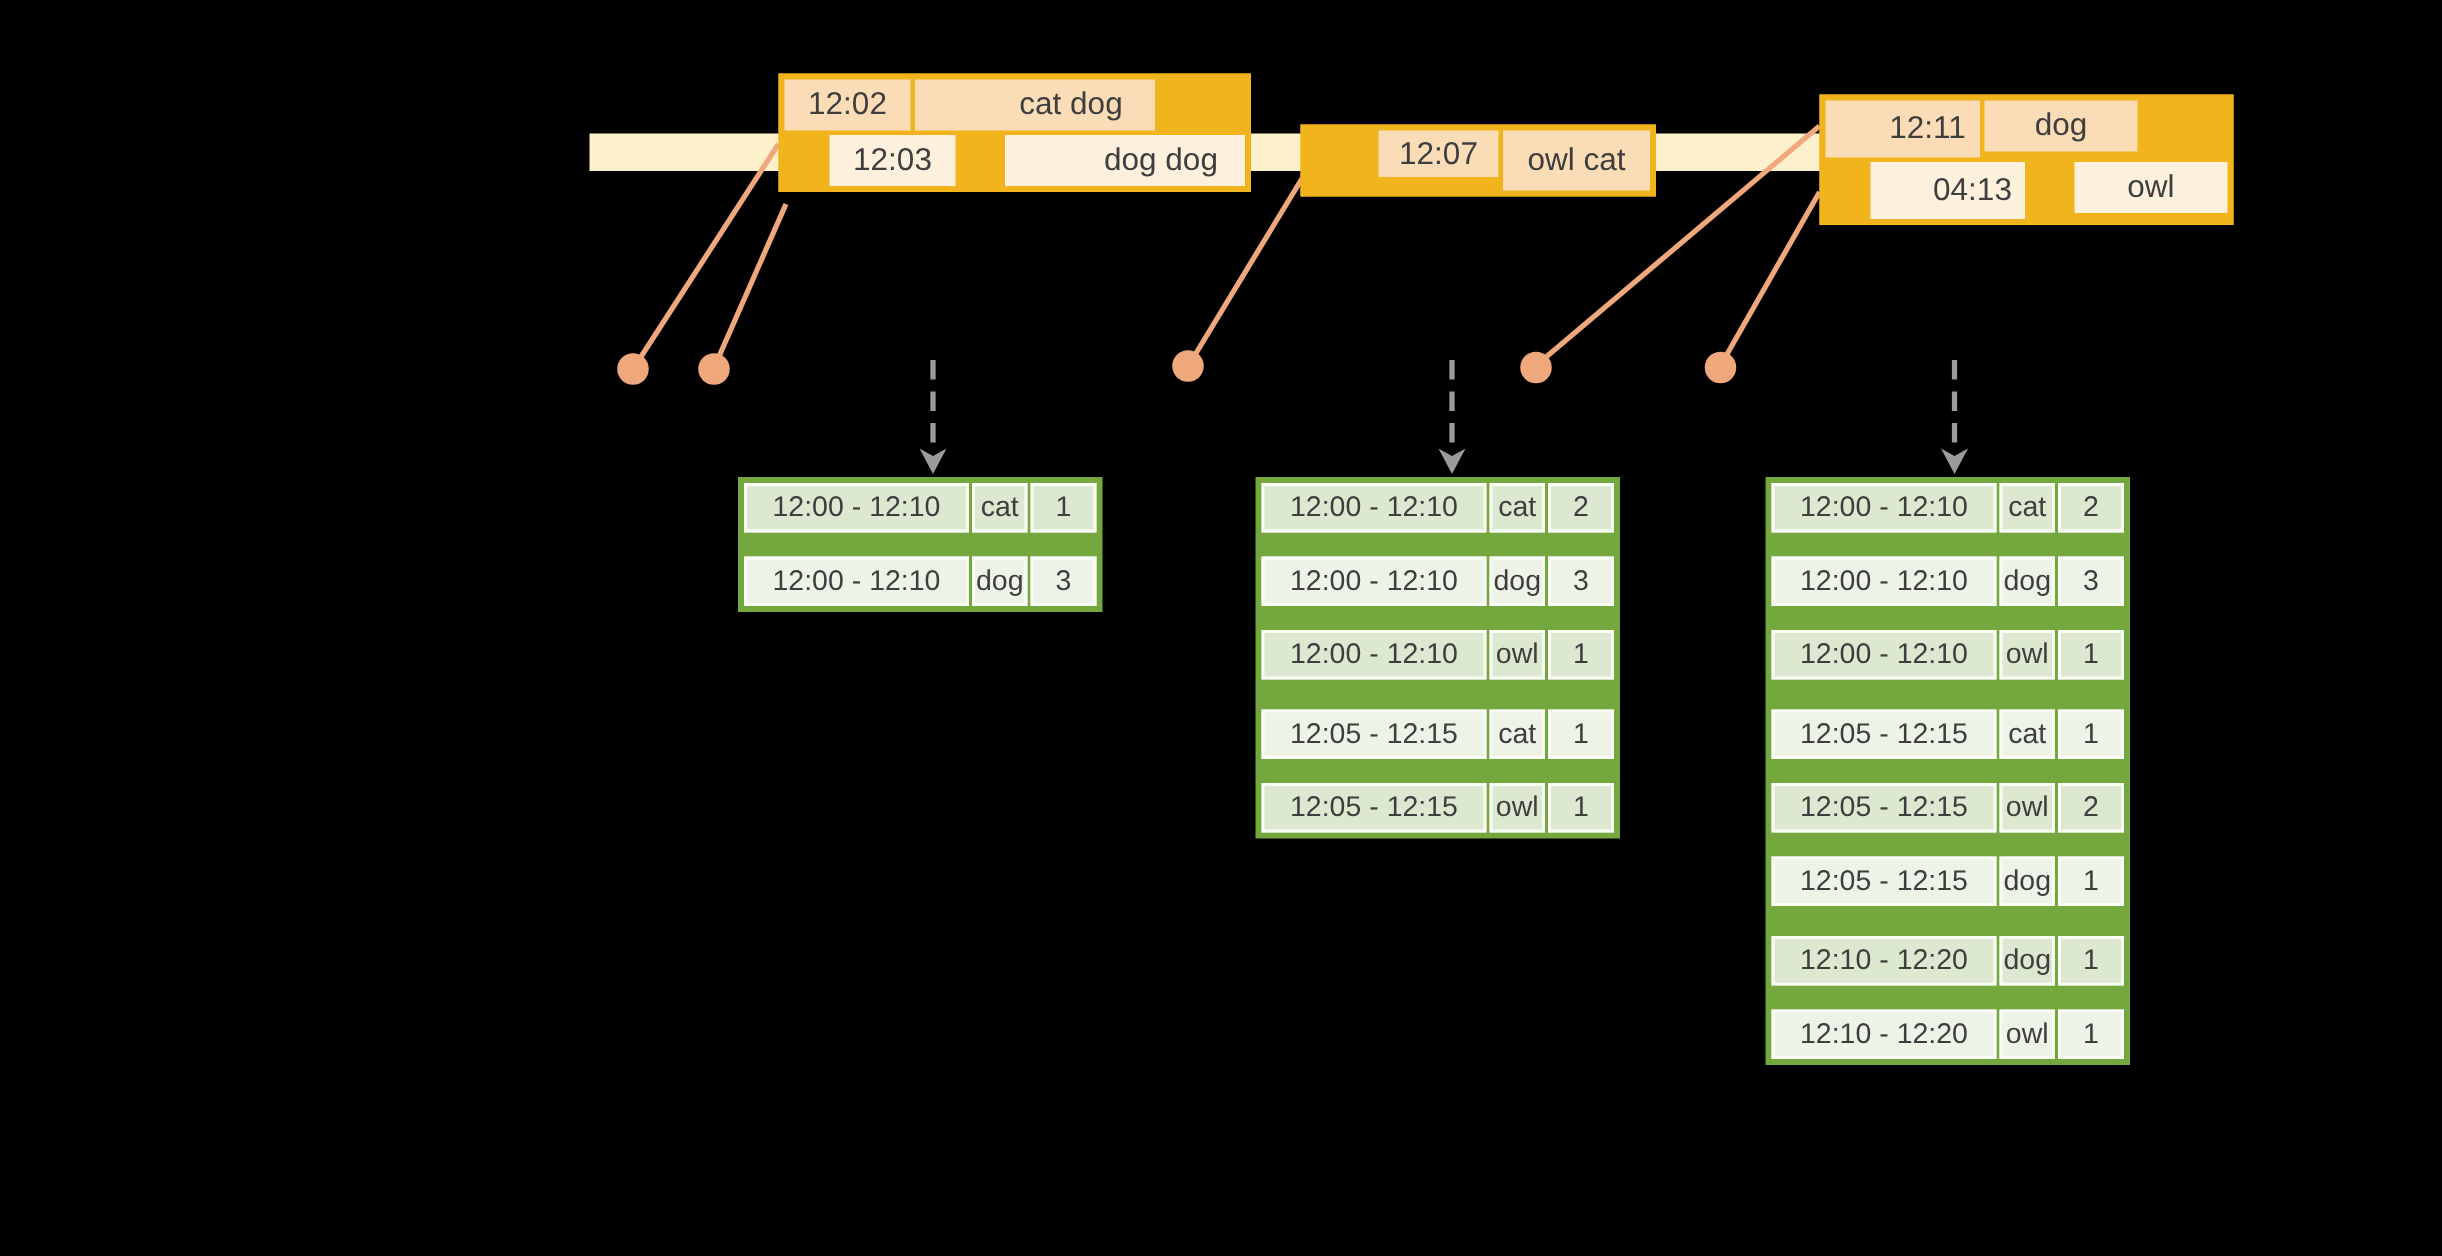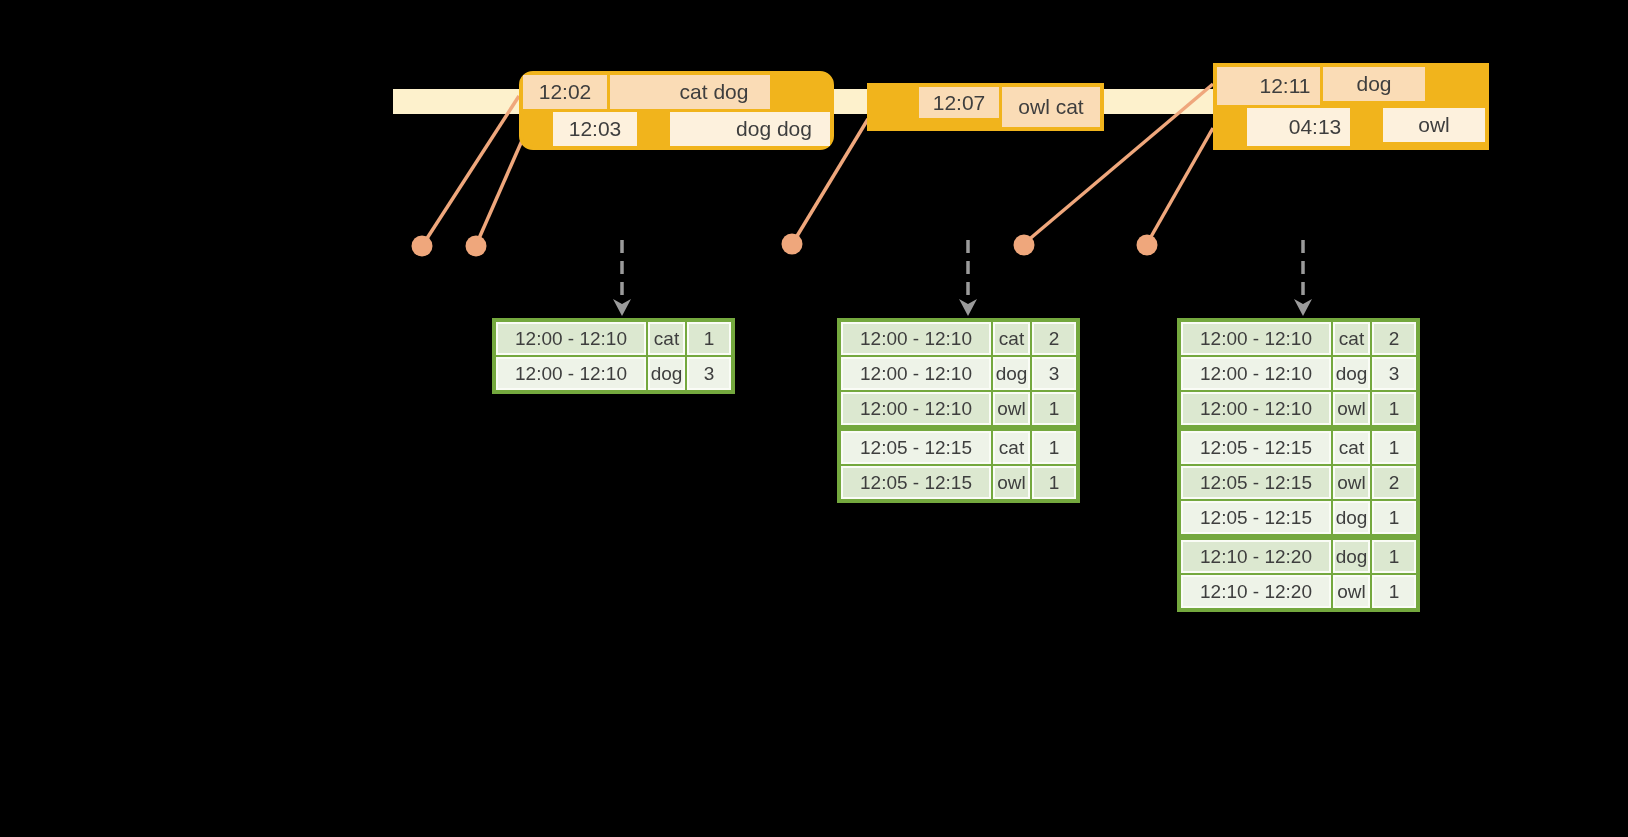--- a/index.html
+++ b/index.html
@@ -24,36 +24,36 @@
   .etable-0 .ecell-time  { width:84px;  height:34px; }
   .etable-0 .ecell-words { width:112px; height:34px;padding-left:48px; }
   .etable-1 .ecell-time  { width:80px;  height:31px;margin-left:48px; }
   .etable-1 .ecell-words { width:98px;  height:40px; }
   .etable-2 .ecell-time  { width:70px;  height:38px;padding-left:33px; }
   .etable-2 .ecell-words { width:102px; height:34px; }
 
   
   .gtable {
     position:absolute; z-index:2; background:#74a83e; padding:4px;
-    display:flex; flex-direction:column; gap:2px;
+    display:flex; flex-direction:column; gap:16px;
   }
   .grow { display:flex; gap:2px; }
   .grow.group-start { margin-top:4px; }
   .gcell {
     box-sizing:border-box; height:33px; border:2px solid #fafcf6;
     display:flex; align-items:center; justify-content:center;
     font-size:19px; color:#3e3e3e;
   }
   .grow-dark  .gcell { background:#dce8d0; }
   .grow-light .gcell { background:#eef3e8; }
   .gcell-window { width:150px; }
   .gcell-word   { width:37px; }
   .gcell-count  { width:44px; }
 
-  .t-etable-0 { left:519px;  top:71px;border-radius:14px; }
+  .t-etable-0 { left:519px;  top:49px; }
   .t-etable-1 { left:867px;  top:83px; }
   .t-etable-2 { left:1213px; top:63px; }
   .t-gtable-0 { left:492px;  top:318px; }
   .t-gtable-1 { left:837px;  top:318px; }
   .t-gtable-2 { left:1177px; top:318px; }
 </style>
 </head>
 <body>
 
 <div id="canvas">

